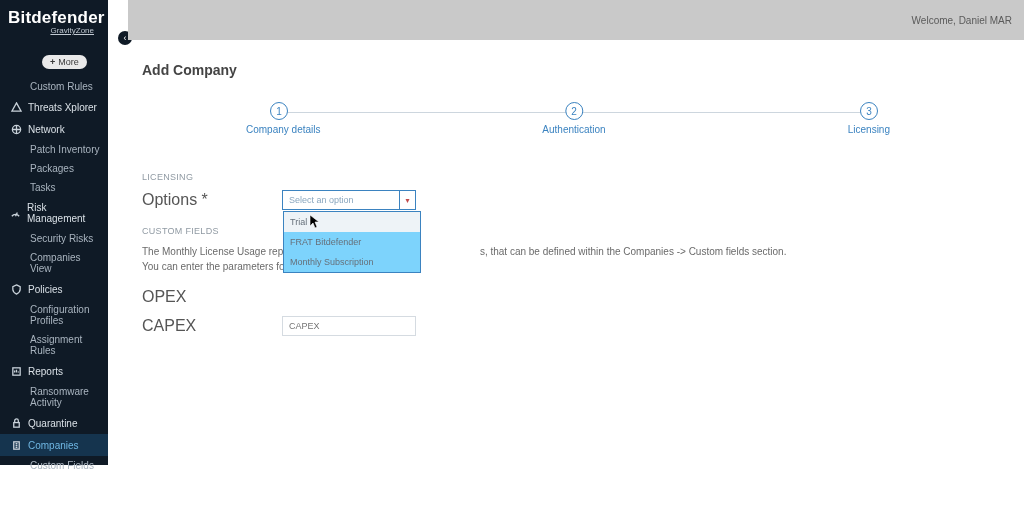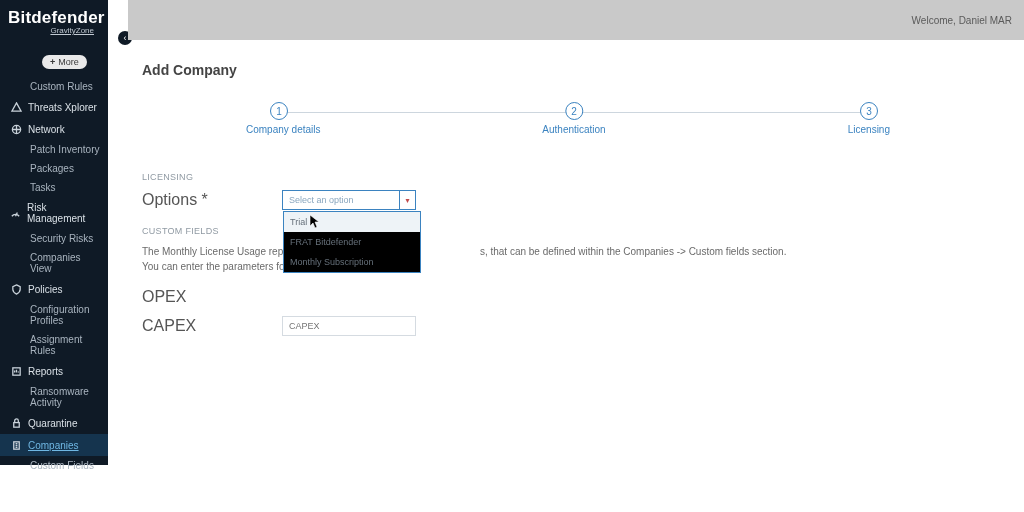--- a/index.html
+++ b/index.html
@@ -8,21 +8,21 @@
   .sidebar { position:absolute; left:0; top:0; width:108px; height:465px; background:#0f1a26; color:#c9d2da; }
   .brand { padding:8px 8px 4px 8px; }
   .brand-title { color:#fff; font-size:17px; font-weight:bold; letter-spacing:.2px; }
   .brand-sub { color:#c1c9d2; font-size:8px; text-align:right; margin-top:-2px; padding-right:6px;text-decoration:underline; }
   .collapse-badge { position:absolute; left:118px; top:31px; width:14px; height:14px; background:#0f1a26; border-radius:50%; display:flex; align-items:center; justify-content:center; color:#fff; font-size:9px; }
   .more-pill { margin:16px 0 6px 42px; display:inline-flex; align-items:center; gap:3px; background:#e9e9e9; color:#3a3a3a; padding:2px 8px; border-radius:9px; font-size:9px; }
   .more-pill .plus { font-weight:bold; }
 
   .nav { padding-top:2px; }
   .nav-item { display:flex; align-items:center; gap:6px; padding:5px 8px 5px 10px; color:#d9e0e6; font-size:10px; cursor:pointer; }
-  .nav-item.active { background:#15344e; color:#6fb7e3;text-decoration:underline; }
+  .nav-item.active { background:#15344e; color:#6fb7e3; }
   .nav-sub { padding:4px 8px 4px 30px; color:#a9b4bf; font-size:10px; cursor:pointer; }
   .nav-icon { width:12px; height:12px; display:inline-flex; align-items:center; justify-content:center; }
   .nav-icon svg { width:11px; height:11px; stroke:#c9d2da; fill:none; stroke-width:1.4; }
 
   .topbar { position:absolute; left:128px; top:0; right:0; height:40px; background:#c9c9c9; display:flex; align-items:center; justify-content:flex-end; padding-right:12px; color:#5a5a5a; font-size:10px; }
 
   .main { position:absolute; left:128px; top:50px; right:0; bottom:0; background:#fff; padding:12px 18px 18px 14px; }
   .page-title { font-size:14px; color:#444; margin-bottom:24px; }
 
   .stepper { position:relative; height:48px; margin:6px 128px 22px 128px; }
@@ -34,21 +34,21 @@
   .step.s1 .label{margin-left:-24px;text-align:center;}
   .step.s2 { left:50%; transform:translateX(-50%); }
   .step.s3 { right:0; align-items:flex-end;}
   .step.s3 .label{margin-right:-12px;}
 
   .section-h { font-size:9px; letter-spacing:.3px; color:#909aa3; margin-bottom:8px; }
   .row { display:flex; align-items:center; margin-bottom:10px; }
   .row .lbl { width:140px; font-size:16px; color:#555; }
   .select { position:relative; width:134px; height:20px; border:1px solid #3b83c0; background:#fff; display:flex; align-items:center; padding:0 6px; font-size:9px; color:#8aa7bf; cursor:pointer; }
   .select .caret { position:absolute; right:0; top:0; width:16px; height:100%; border-left:1px solid #3b83c0; display:flex; align-items:center; justify-content:center; color:#c24b4b; font-size:8px; }
-  .dropdown { position:absolute; left:0; top:20px; width:138px; border:1px solid #3b83c0; background:#000000; z-index:10; }
+  .dropdown { position:absolute; left:0; top:20px; width:138px; border:1px solid #3b83c0; background:#7dd3fc; z-index:10; }
   .dropdown .opt { padding:5px 6px; font-size:9px; color:#66707a; cursor:pointer; }
   .dropdown .opt.hover { background:#eef3f7; }
 
   .desc { font-size:10px; color:#6a6a6a; line-height:1.5; margin-bottom:14px; }
   .textfield { width:134px; height:20px; border:1px solid #d5dbe1; padding:0 6px; font-size:9px; color:#9aa3ac; background:#fff; }
 
   .cursor { position:absolute; width:14px; height:16px; pointer-events:none; z-index:50; }
   .cursor svg { width:14px; height:16px; }
 </style>
 </head>

